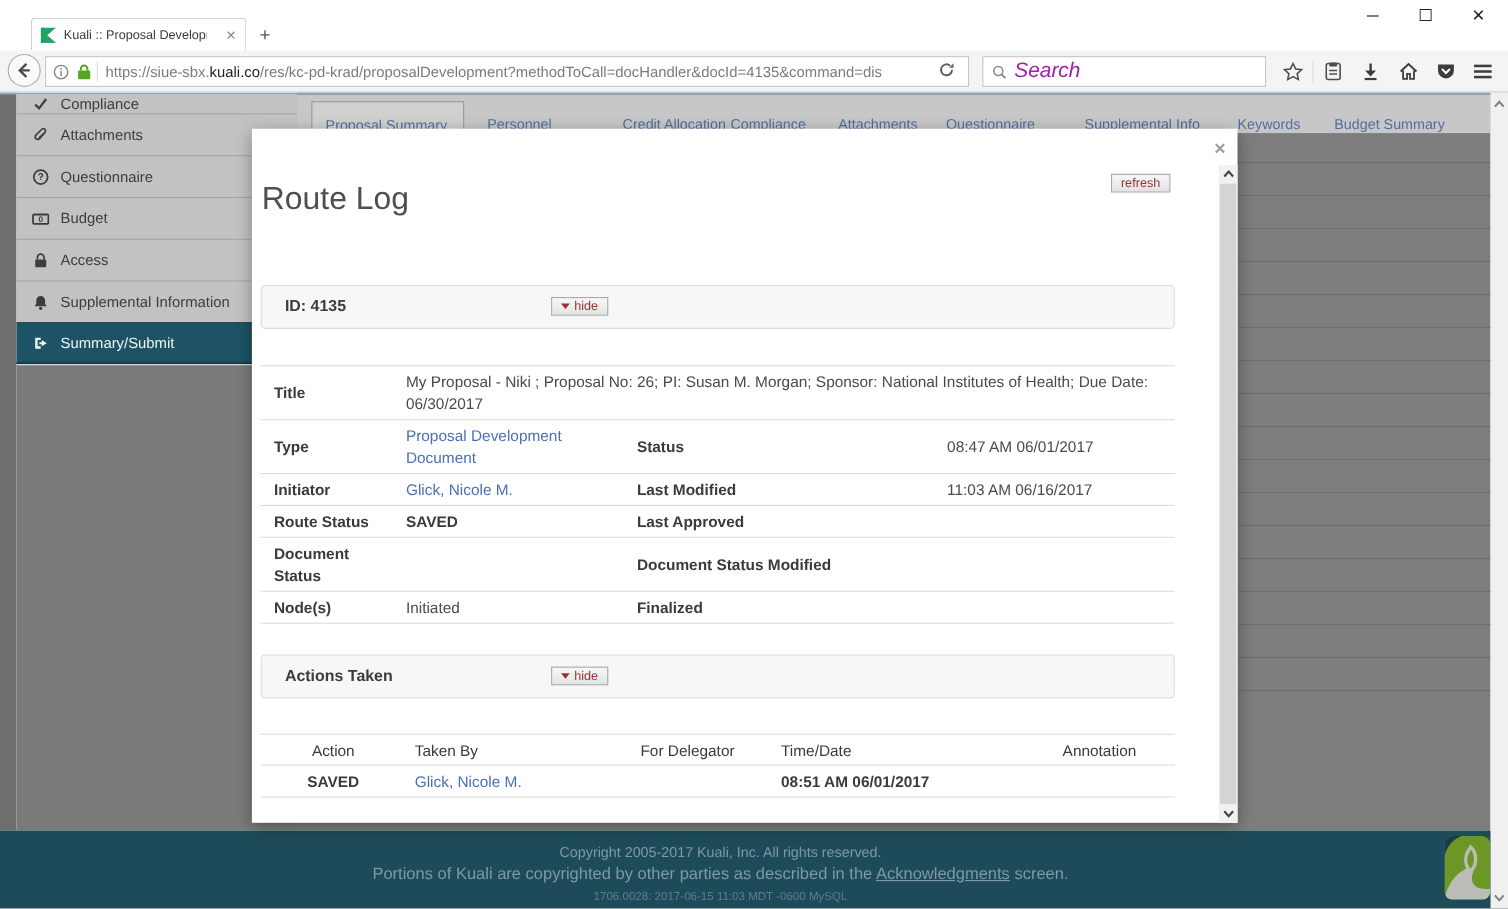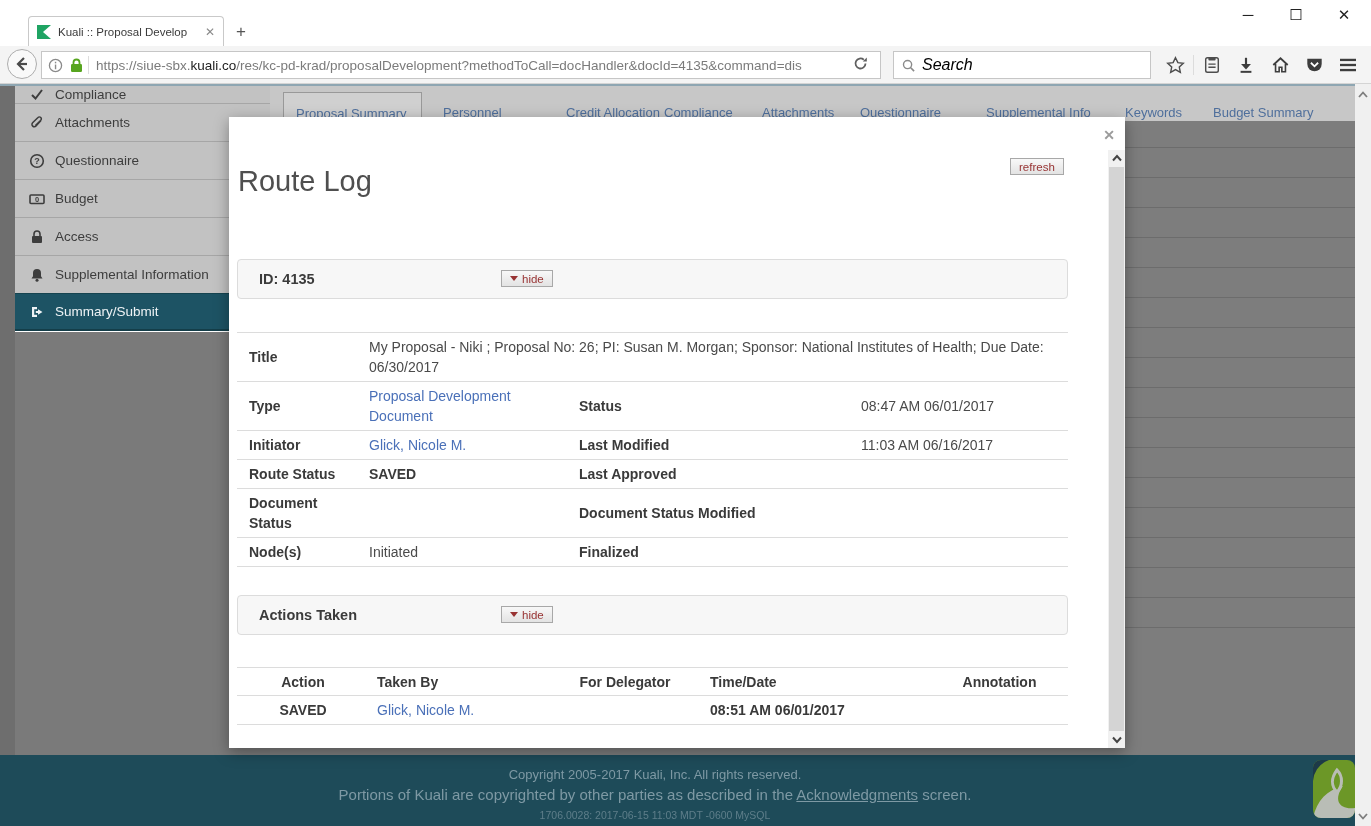--- a/index.html
+++ b/index.html
@@ -23,21 +23,21 @@
   .back-btn { position:absolute; left:7px; top:3px; width:30px; height:30px; border:1px solid #adadad;
     border-radius:50%; display:flex; align-items:center; justify-content:center; background:#f9f9f9; }
   .url-field { position:absolute; left:41px; top:5px; width:840px; height:28px; background:#fff;
     border:1px solid #c6c6c6; display:flex; align-items:center; padding:0 6px; overflow:hidden; }
   .url-text { font-size:13.5px; white-space:nowrap; overflow:hidden; }
   .url-dim { color:#7b7b7b; } .url-host { color:#222; }
   .url-sep { width:1px; height:18px; background:#ddd; margin:0 7px 0 5px; }
   .reload-btn { position:absolute; left:852px; top:9px; }
   .search-field { position:absolute; left:893px; top:5px; width:258px; height:28px; background:#fff;
     border:1px solid #c6c6c6; display:flex; align-items:center; padding:0 8px; gap:7px; }
-  .search-ph { font-size:16px; font-style:italic; color:#000000; }
+  .search-ph { font-size:19px; font-style:italic; color:#a21caf; }
   .nav-icons { position:absolute; left:1158px; top:4px; display:flex; align-items:center; height:30px; }
   .nav-ic { width:34px; display:flex; justify-content:center; }
   .nav-div { width:1px; height:20px; background:#dcdcdc; margin:0 1px; }
 
   
   #page-left-strip { left:0; top:84px; width:15px; height:671px; background:#6e6e6e; z-index:1; }
   #header-sliver { left:0; top:84px; width:1371px; height:2px; background:#8ea6b2; z-index:2; }
   #sidebar { left:15px; top:86px; width:255px; background:#c2c2c2; z-index:2; }
   .side-item { height:38px; display:flex; align-items:center; gap:10px; padding-left:14px;
     border-top:1px solid #a6a6a6; font-size:13.5px; color:#3d3d3d; }
@@ -93,21 +93,21 @@
   .fl { font-weight:bold; color:#3a3a3a; padding-left:12px; }
   .fv { color:#4a4a4a; padding-left:14px; }
   .fl2 { font-weight:bold; color:#3a3a3a; padding-left:12px; }
   .fv2 { color:#4a4a4a; padding-left:16px; }
   .fspan { grid-column:2 / 5; }
   .klink { color:#4a70b8; }
 
   #actions-table { position:absolute; left:8px; top:550px; width:831px; border-top:1px solid #dcdcdc; }
   .arow { display:grid; grid-template-columns:132px 172px 168px 222px 1fr; font-size:14px;
     border-bottom:1px solid #dcdcdc; align-items:center; }
-  .ahead { height:28px; font-weight:bold; color:#3a3a3a; }
+  .ahead { height:28px; font-weight:normal; color:#3a3a3a; }
   .adata { height:29px; }
   .ac1 { text-align:center; } .ac2 { padding-left:8px; } .ac3 { text-align:center; }
   .ac4 { padding-left:1px; } .ac5 { text-align:center; }
   .bold { font-weight:bold; color:#3a3a3a; }
 
   svg { display:block; }
 </style>
 </head>
 <body>
 

